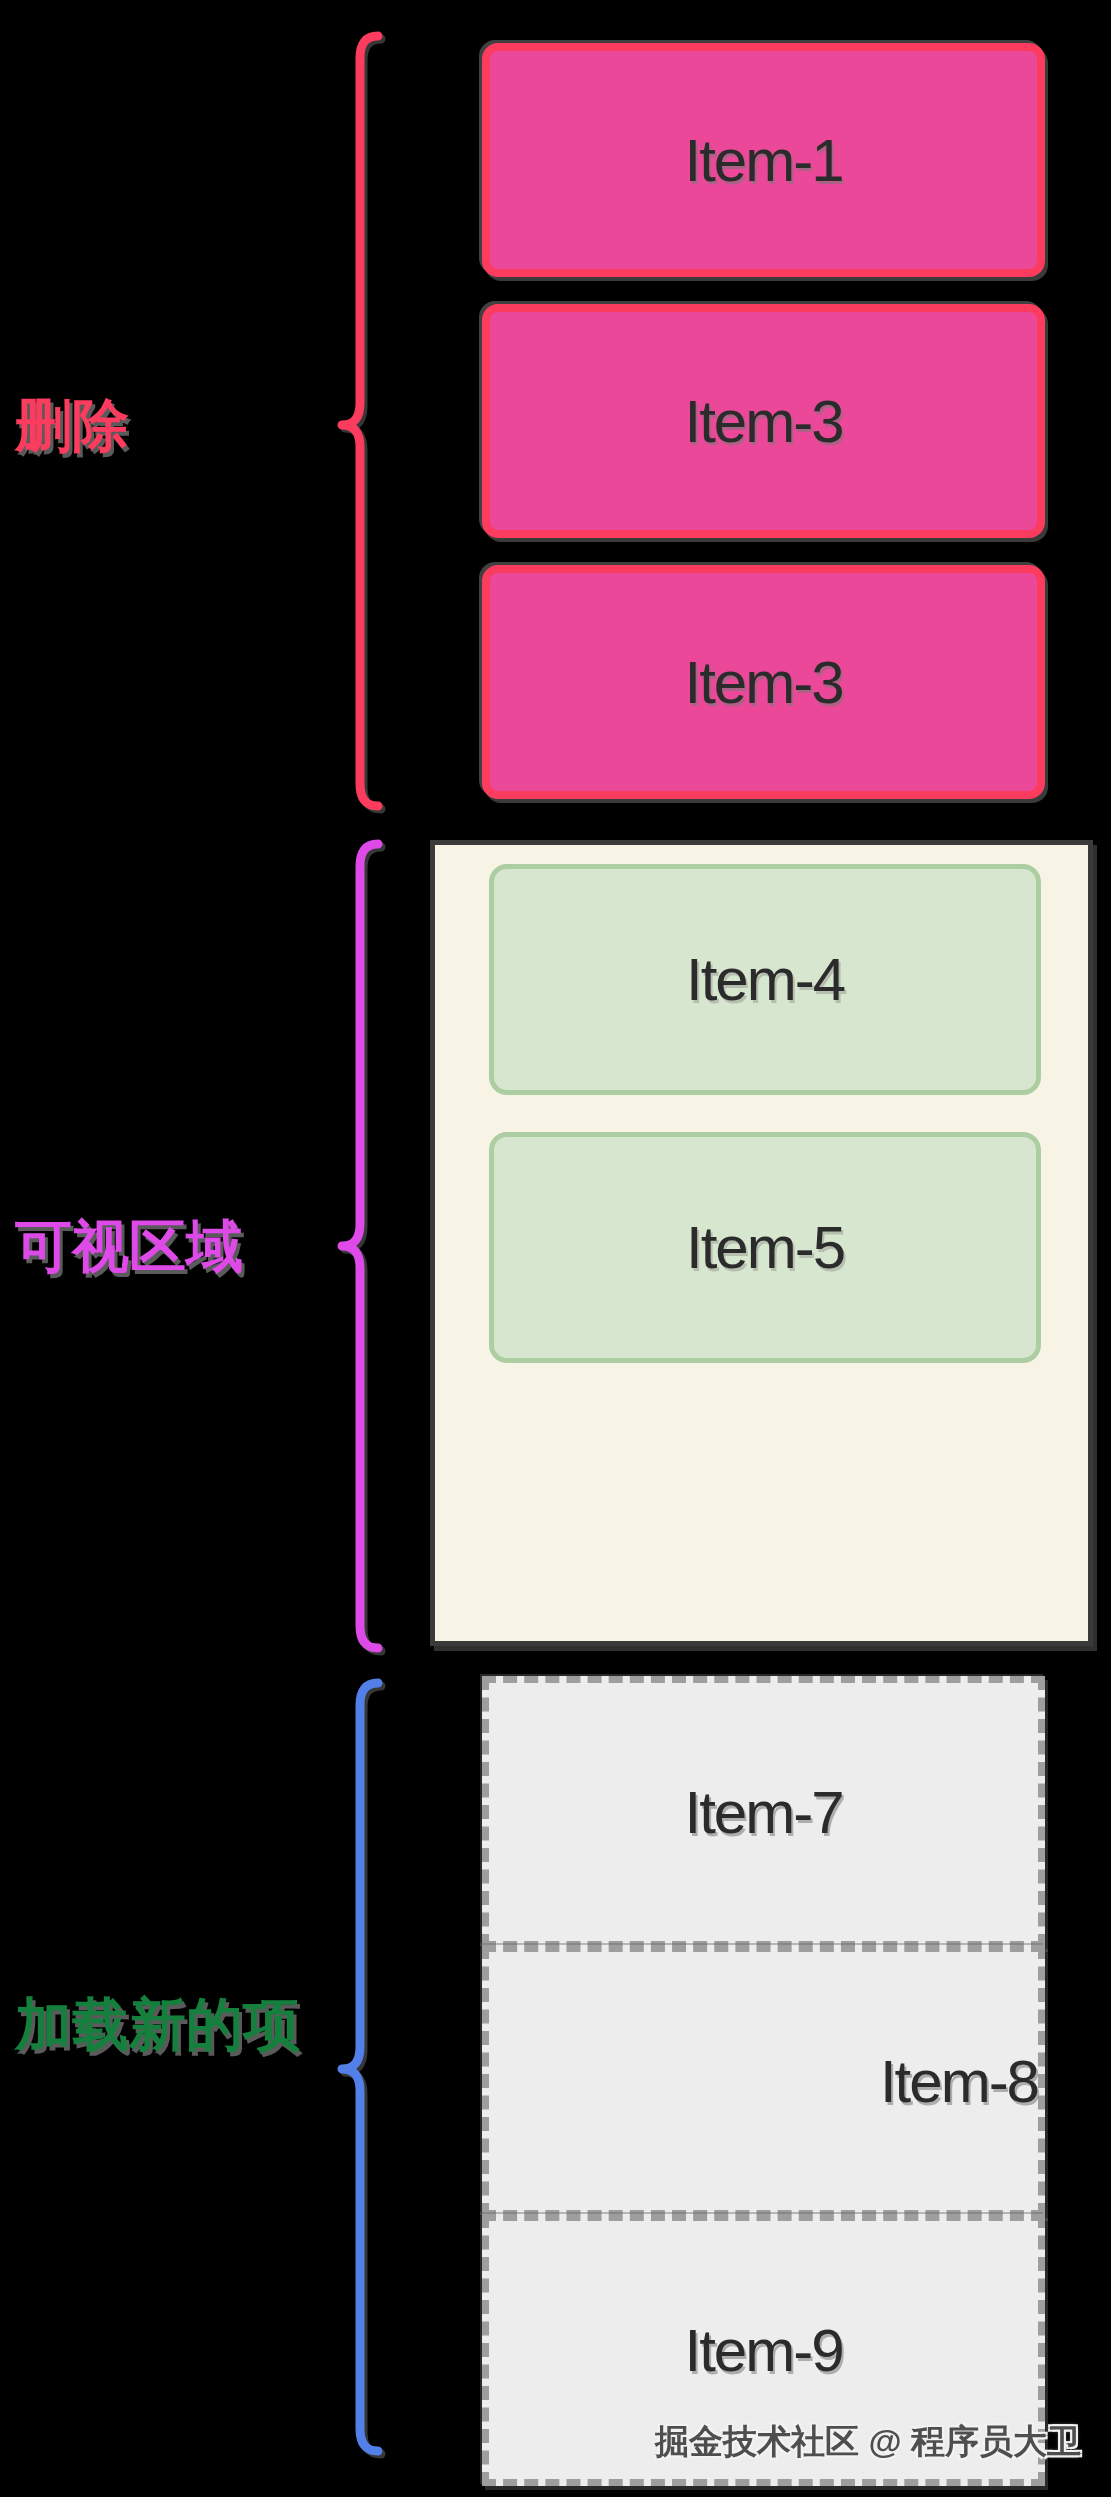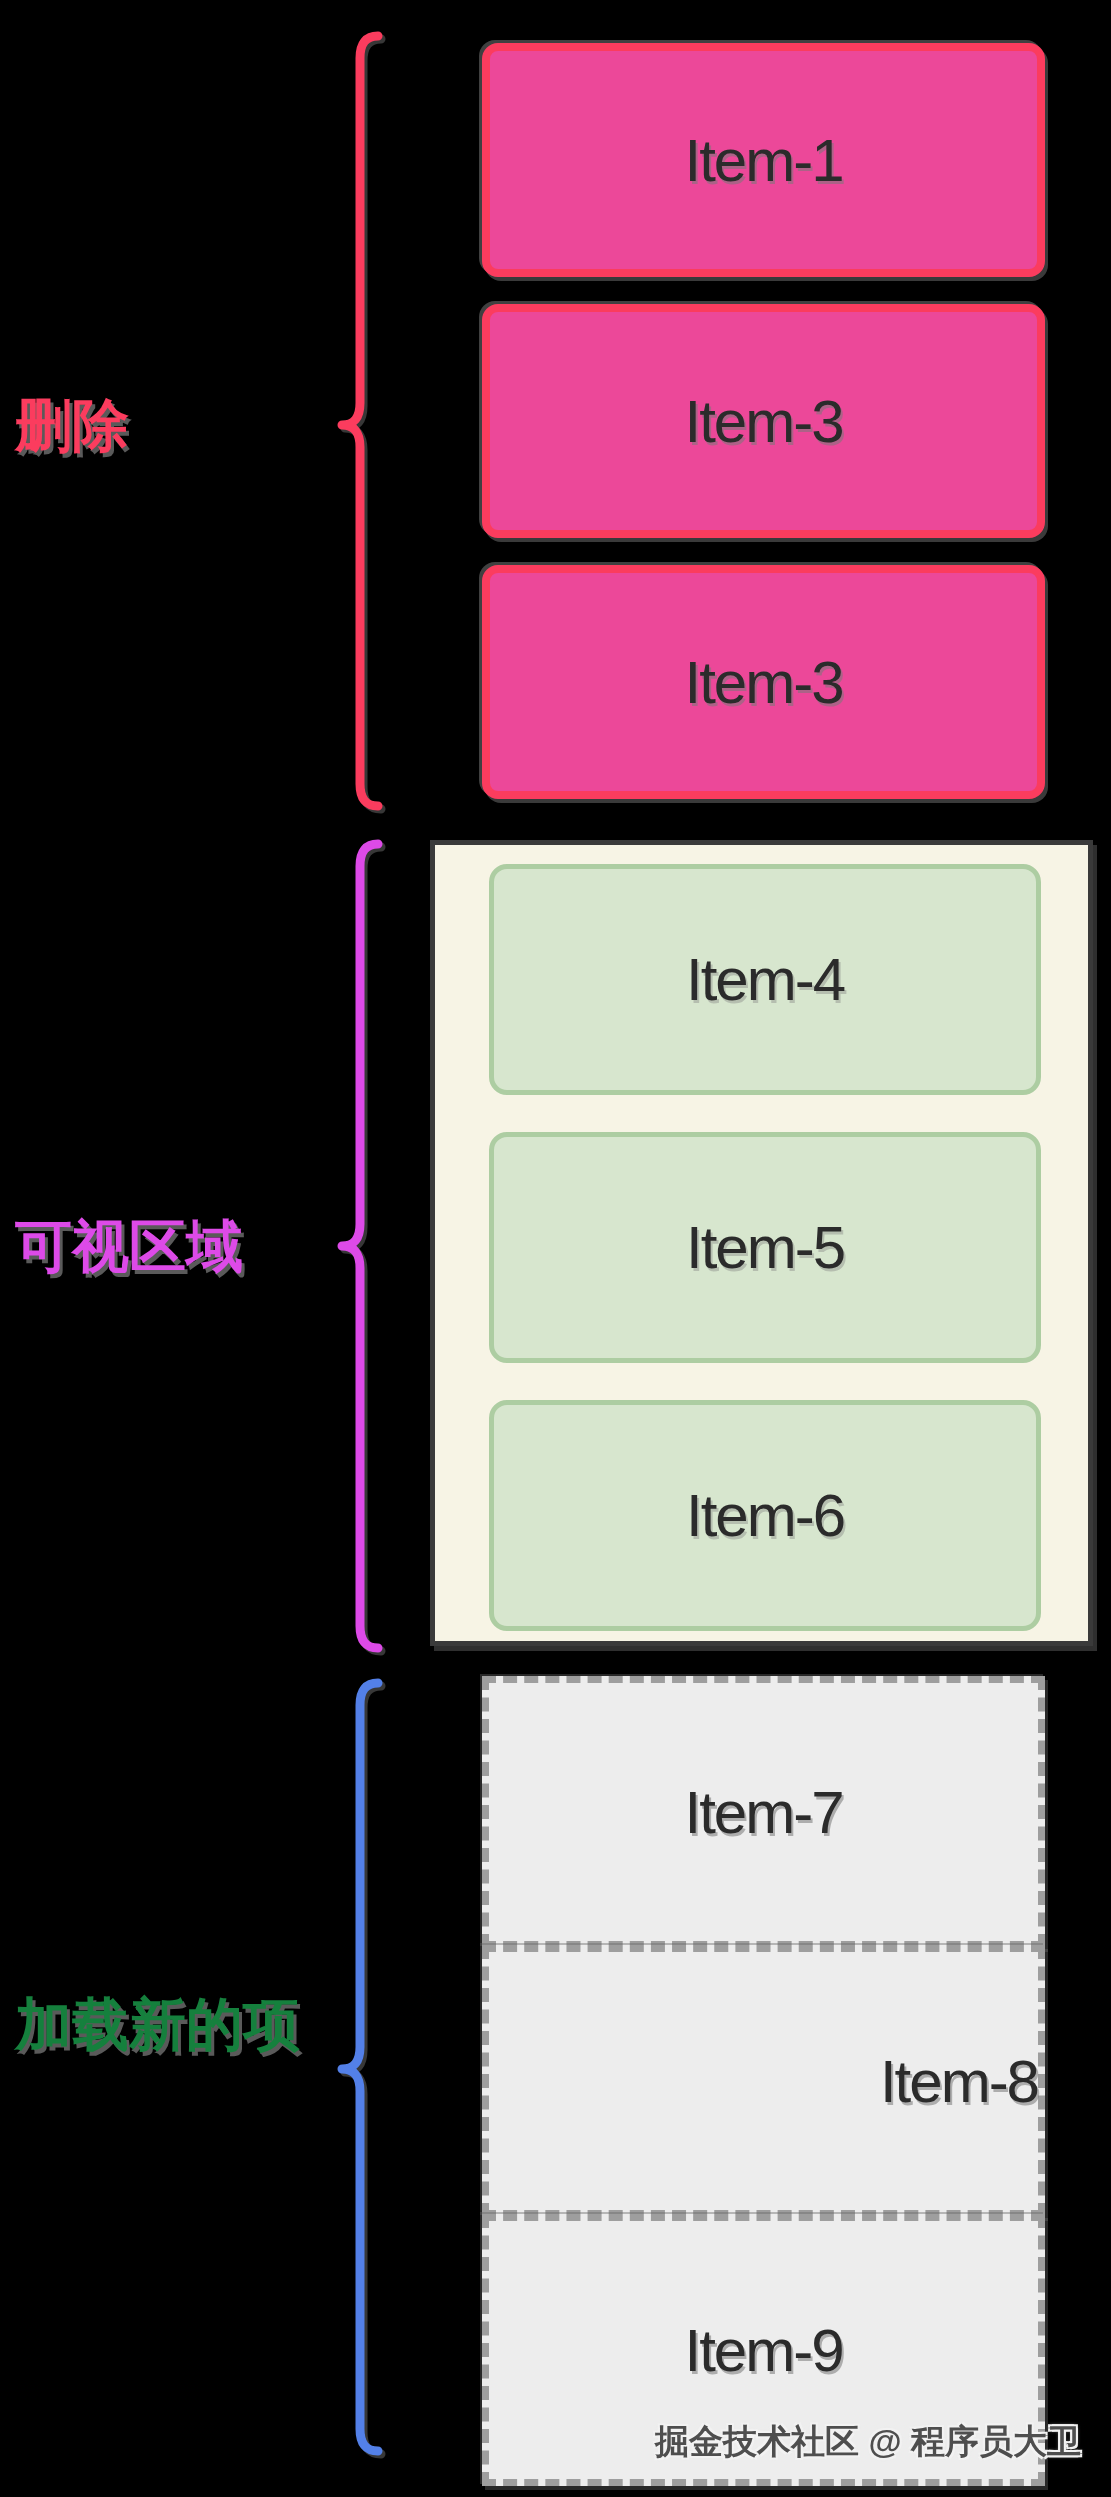--- a/index.html
+++ b/index.html
@@ -165,23 +165,20 @@
     <path d="M40 4 Q22 4 22 26 L22 384 Q22 406 4 406 Q22 406 22 428 L22 786 Q22 808 40 808"></path>
   </svg>
 
   <div class="viewport">
     <div class="green-item">
       <span>Item-4</span>
     </div>
     <div class="green-item">
       <span>Item-5</span>
     </div>
-    <div class="green-item">
-      <span>Item-6</span>
-    </div>
   </div>
 
   <div class="section-label loading">加载新的项</div>
 
   <svg class="brace loading" width="42" height="776" viewBox="0 0 42 776">
     <path d="M40 4 Q22 4 22 26 L22 368 Q22 390 4 390 Q22 390 22 412 L22 750 Q22 772 40 772"></path>
   </svg>
 
   <div class="item dashed-item i7">
     <span>Item-7</span>

